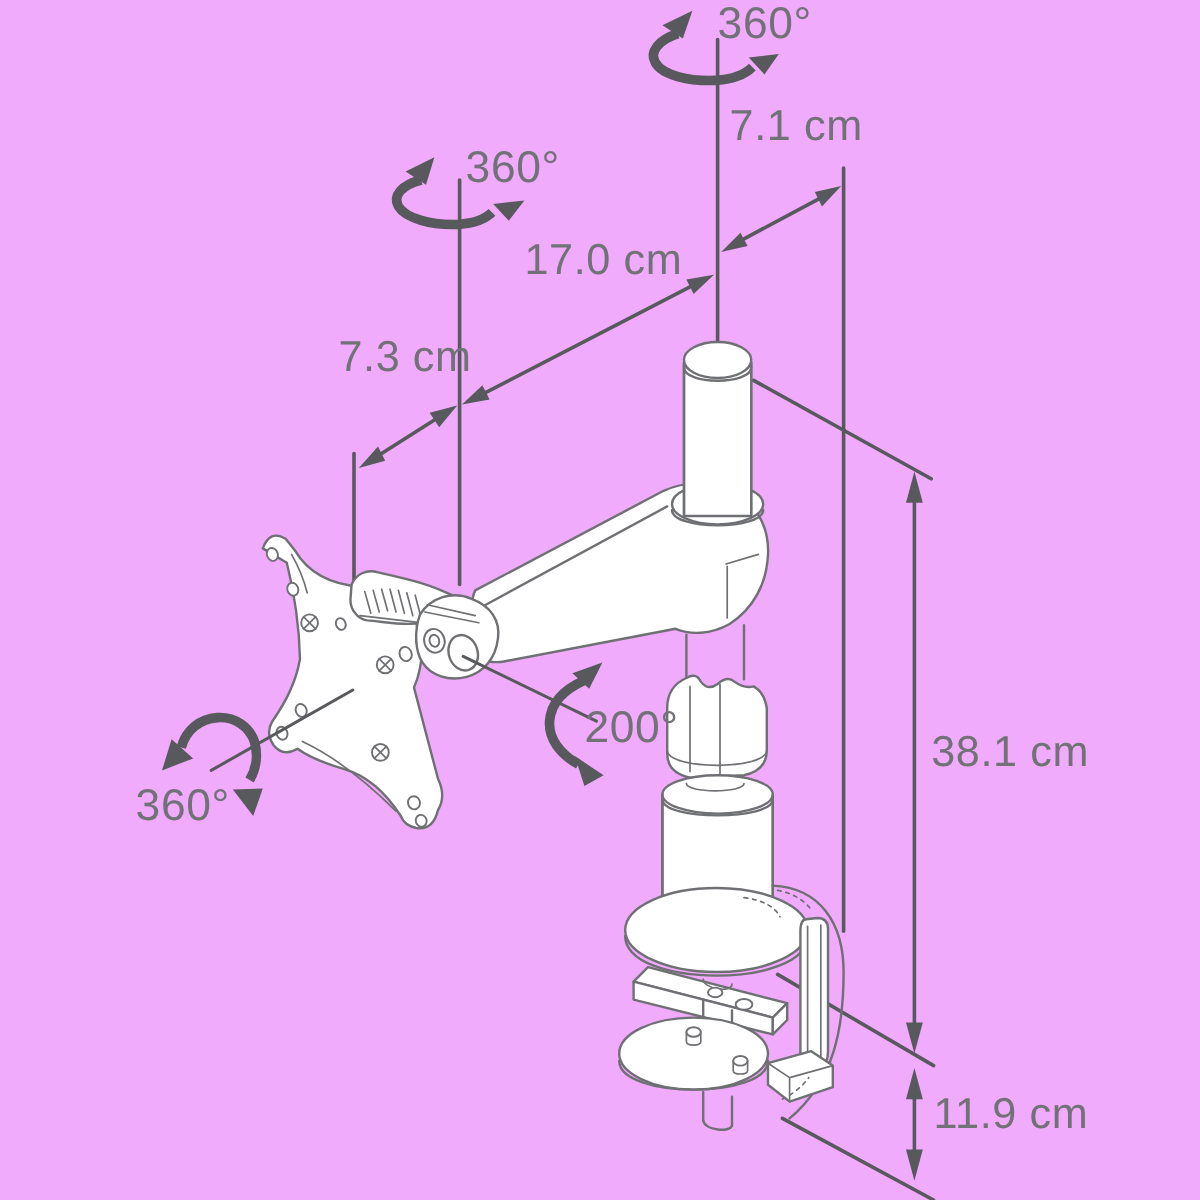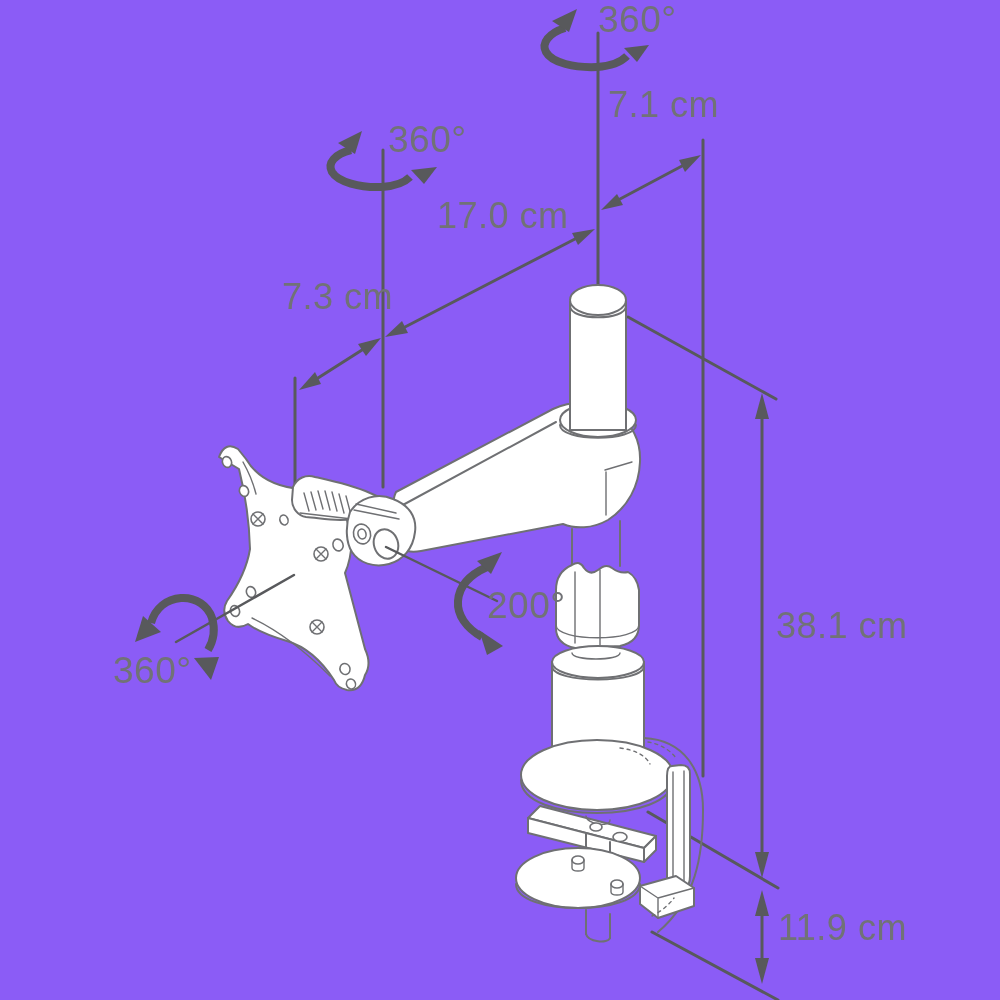--- a/index.html
+++ b/index.html
@@ -1,16 +1,16 @@
 <!DOCTYPE html>
 <html><head>
 <meta charset="utf-8">
 <style>
   html,body{margin:0;padding:0;background:#ffffff;}
-  #stage{width:1000px;height:1000px;position:relative;background:#8b5cf6;}
+  #stage{width:1000px;height:1000px;position:relative;background:#f0abfc;}
   svg{display:block;}
   .obj{fill:#ffffff;stroke:#6f7073;stroke-width:2;stroke-linejoin:round;}
   .objl{fill:none;stroke:#6f7073;stroke-width:2;stroke-linecap:round;stroke-linejoin:round;}
   .objt{fill:none;stroke:#6f7073;stroke-width:1.4;stroke-linecap:round;}
   .hole{fill:#ffffff;stroke:#6f7073;stroke-width:1.6;}
   .dash{stroke-dasharray:3 4;}
   .dim{fill:none;stroke:#58595c;stroke-width:3;stroke-linecap:round;}
   .dimt{fill:none;stroke:#58595c;stroke-width:2.5;stroke-linecap:round;}
   .head{fill:#58595c;stroke:none;}
   .rot{fill:none;stroke:#58595c;stroke-width:8;stroke-linecap:butt;}

